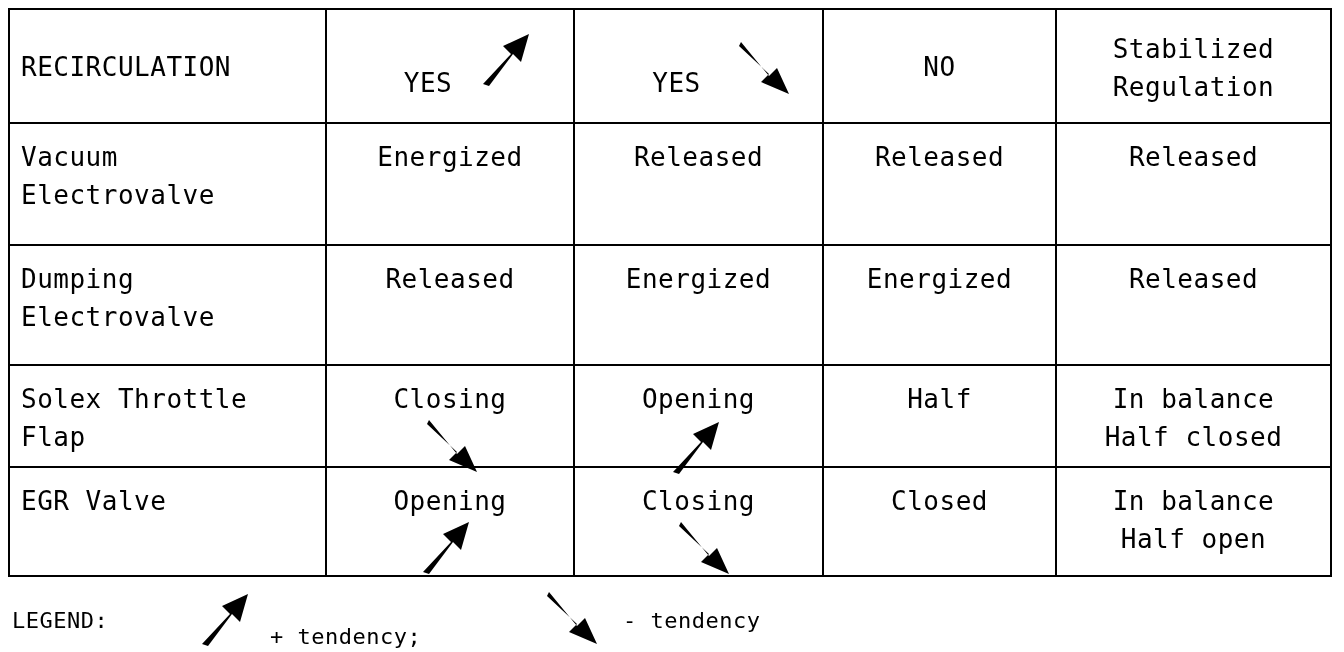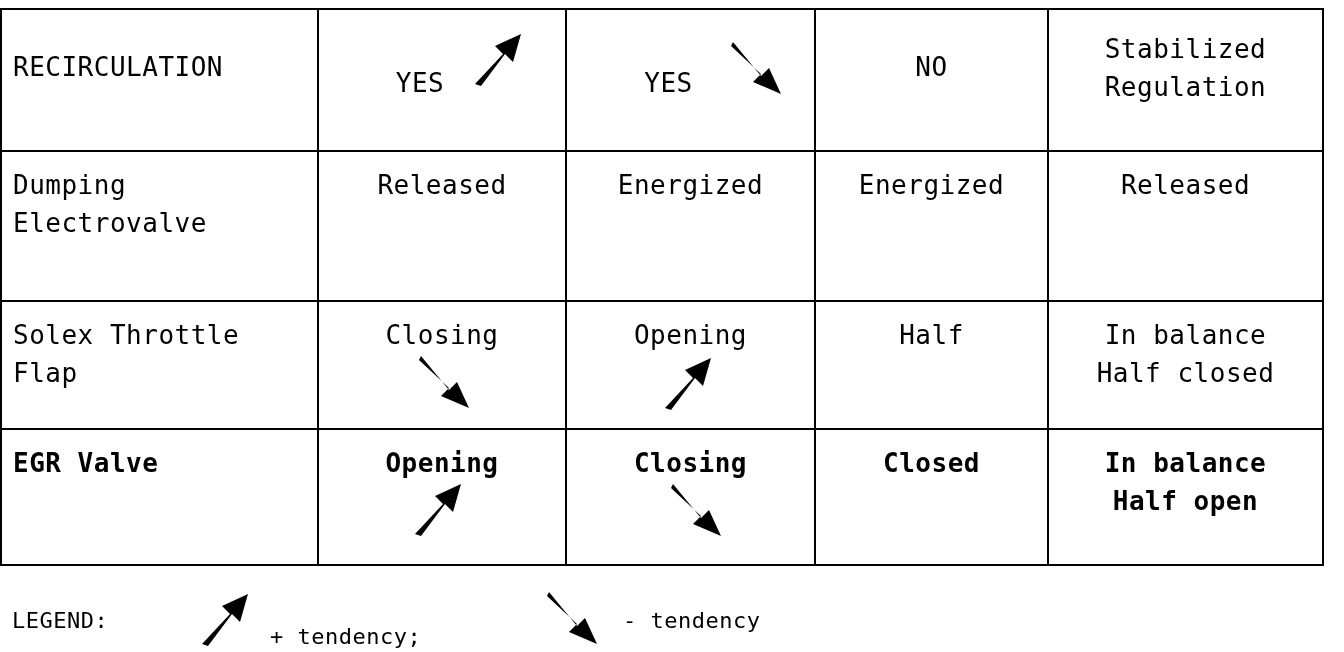--- a/index.html
+++ b/index.html
@@ -20,21 +20,21 @@
     position: absolute;
     left: 0;
     top: 0;
     width: 1344px;
     height: 652px;
   }
 
   
   #table-wrap {
     position: absolute;
-    left: 0;
+    left: 8px;
     top: 8px;
     width: 1190px;
     height: 558px;
   }
 
   table.matrix {
     width: 1322px;
     height: 558px;
     border-collapse: collapse;
     table-layout: fixed;
@@ -51,21 +51,21 @@
   col.c0 { width: 317px; }
   col.c1 { width: 248px; }
   col.c2 { width: 249px; }
   col.c3 { width: 233px; }
   col.c4 { width: 275px; }
 
   tr.r-head  td { height: 112px; }
   tr.r-0     td { height: 120px; }
   tr.r-1     td { height: 118px; }
   tr.r-2     td { height: 100px; margin-top: 36px; }
-  tr.r-3     td { height: 107px; font-weight: bold; }
+  tr.r-3     td { height: 107px; }
 
   .cell-inner {
     position: absolute;
     left: 0; right: 0; top: 0; bottom: 0;
   }
 
   
   .label-txt {
     position: absolute;
     left: 11px;
@@ -195,20 +195,48 @@
           </td>
 
           <td class="head-val two-line">
             <div class="cell-inner">
               <div class="val-txt">Stabilized
 Regulation</div>
             </div>
           </td>
         </tr>
 
+        <tr class="r-0">
+          <td>
+            <div class="cell-inner">
+              <div class="label-txt">Vacuum
+Electrovalve</div>
+            </div>
+          </td>
+          <td>
+            <div class="cell-inner">
+              <div class="val-txt">Energized</div>
+            </div>
+          </td>
+          <td>
+            <div class="cell-inner">
+              <div class="val-txt">Released</div>
+            </div>
+          </td>
+          <td>
+            <div class="cell-inner">
+              <div class="val-txt">Released</div>
+            </div>
+          </td>
+          <td>
+            <div class="cell-inner">
+              <div class="val-txt">Released</div>
+            </div>
+          </td>
+        </tr>
 
         <tr class="r-1">
           <td>
             <div class="cell-inner">
               <div class="label-txt">Dumping
 Electrovalve</div>
             </div>
           </td>
           <td>
             <div class="cell-inner">

